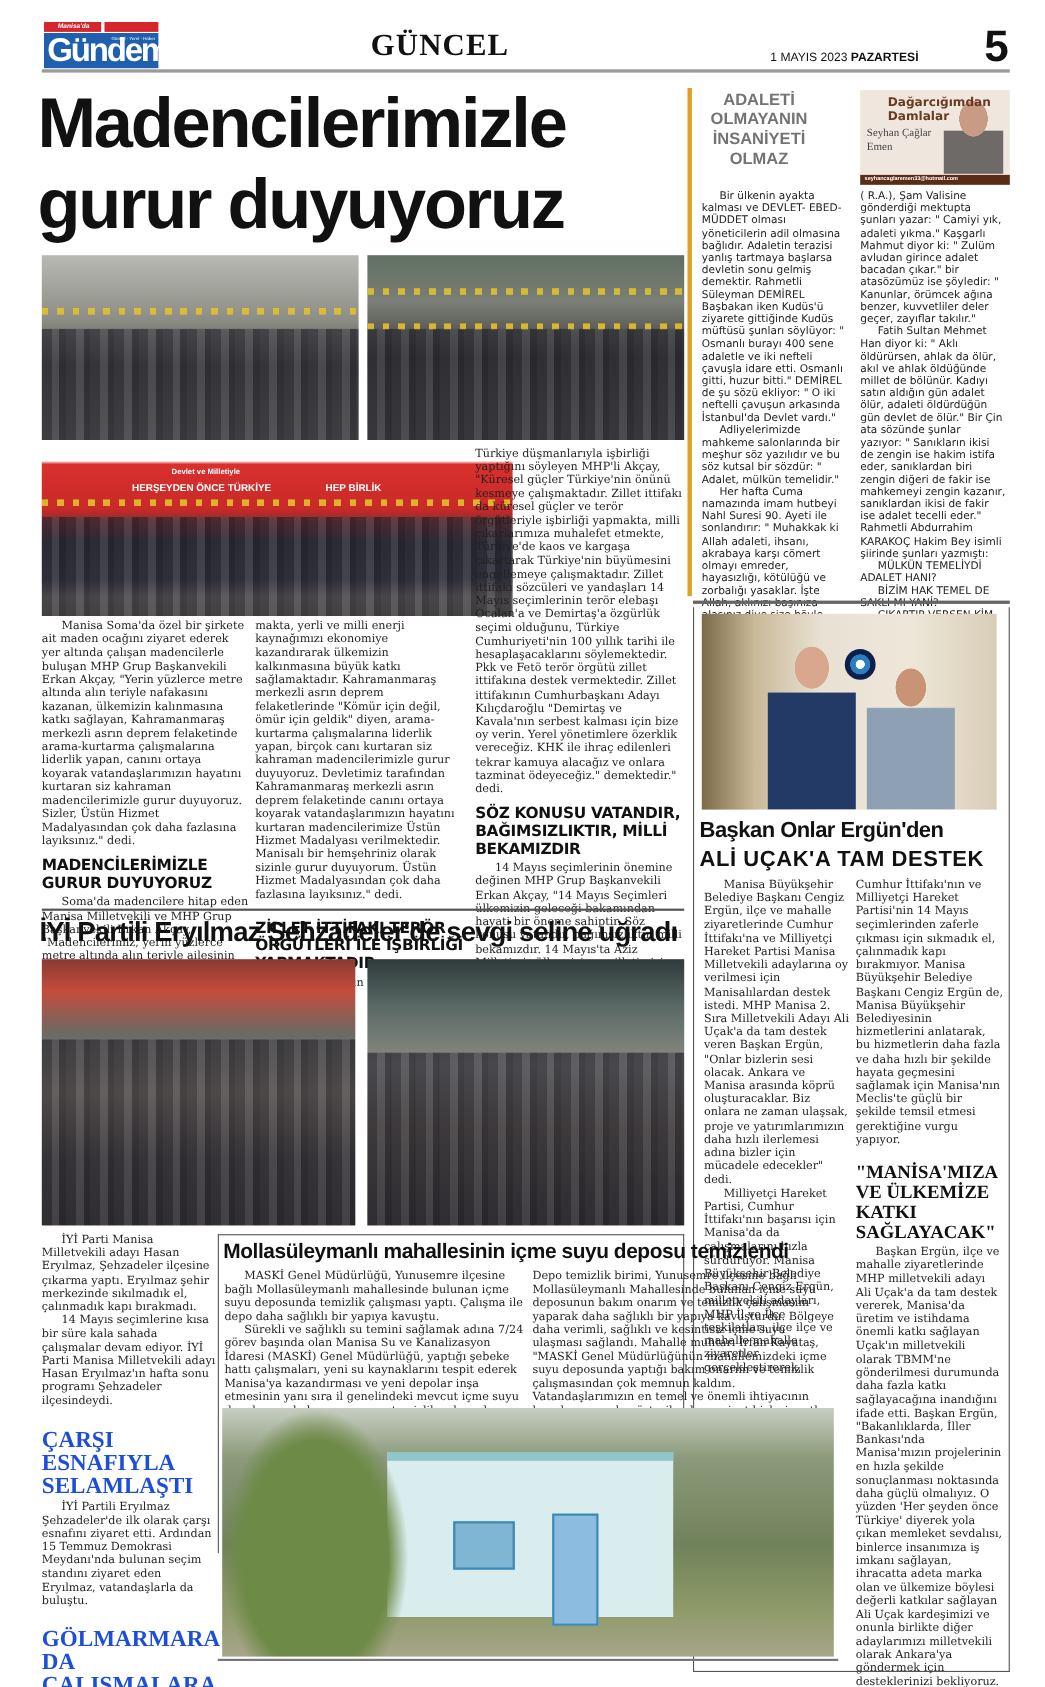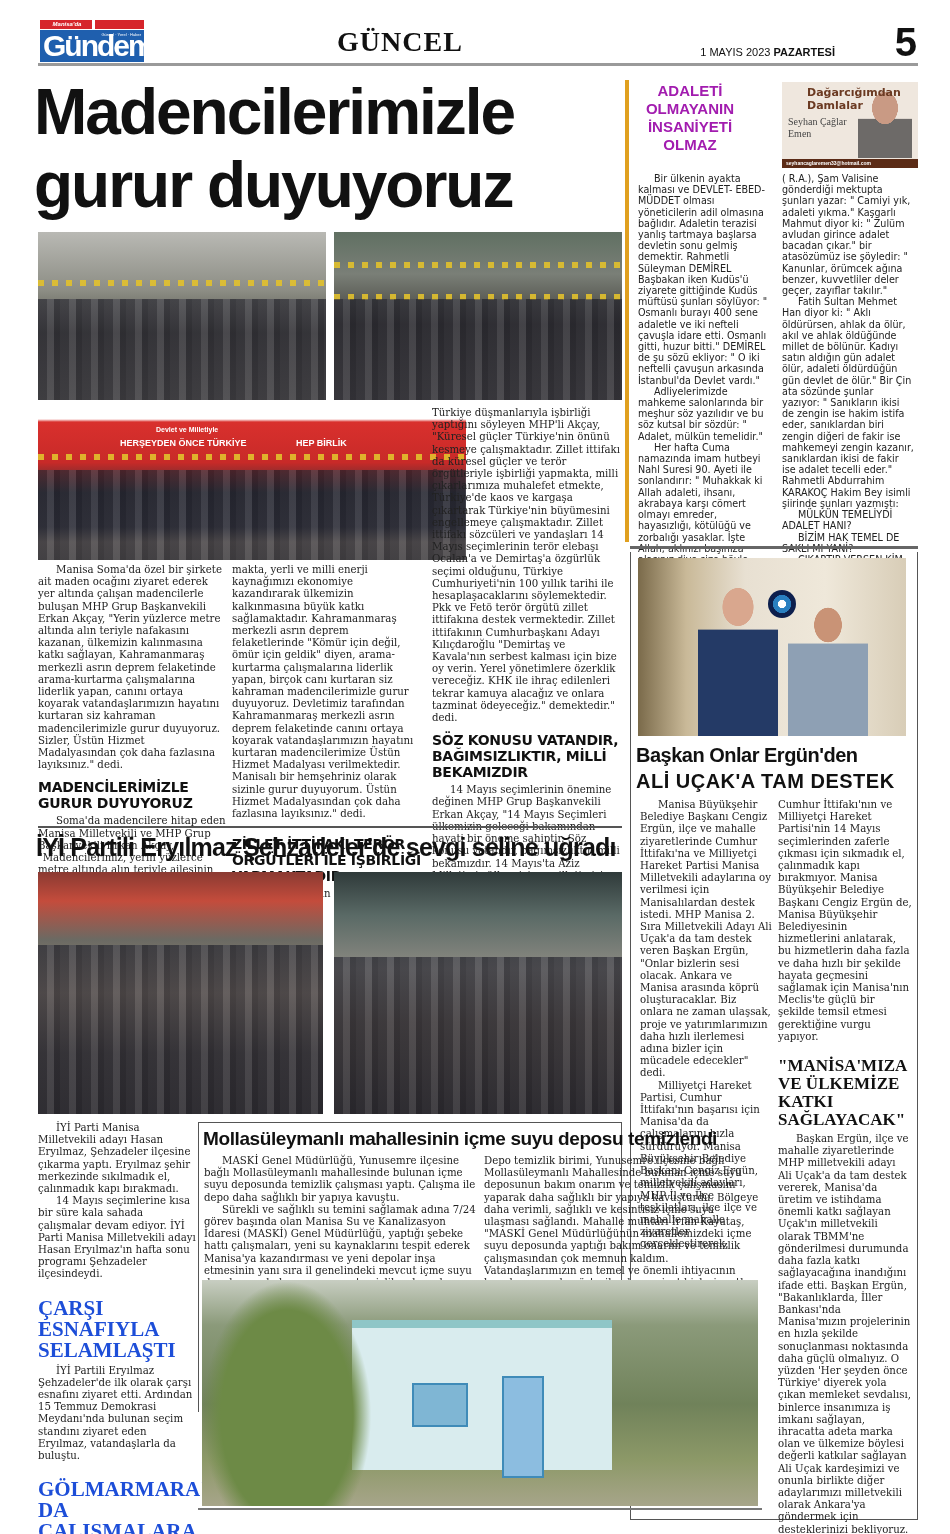--- a/index.html
+++ b/index.html
@@ -37,21 +37,21 @@
   .col-text p { text-indent: 18px; }
   .sans-text { font: 9.6px "DejaVu Sans", sans-serif; line-height: 11.2px; color: #222; }
   .sans-text p { text-indent: 16px; }
   .subhead { font: bold 14px "DejaVu Sans", sans-serif; line-height: 16px; color: #111; margin: 8px 0 4px; letter-spacing: -0.3px; }
   .serif-subhead { font: bold 21px "Liberation Serif", serif; line-height: 21px; color: #1d4ed8; margin: 17px 0 4px; }
   .sig { font: 900 9px "Liberation Sans", sans-serif; color: #111; }
   .sig-box { display: inline-block; width: 7px; height: 7px; background: #111; margin: 0 3px 0 2px; }
 
   
   .opinion-bar { left: 625px; top: 80px; width: 4px; height: 462px; background: #e0a020; }
-  .opinion-title { left: 635px; top: 82px; width: 110px; text-align: center; font: 900 15px "Liberation Sans", sans-serif; line-height: 18px; color: #a21caf; }
+  .opinion-title { left: 635px; top: 82px; width: 110px; text-align: center; font: 900 15px "Liberation Sans", sans-serif; line-height: 18px; color: #737373; }
   .author-box { left: 782px; top: 82px; width: 136px; height: 86px; background: #efe7de; }
   .author-box .col-name { position: absolute; left: 6px; top: 4px; font: bold 11px "DejaVu Sans", sans-serif; line-height: 13px; color: #6b3a22; margin-left: 19px; }
   .author-box .author { position: absolute; left: 6px; top: 34px; font: 10px "Liberation Serif", serif; line-height: 12px; color: #444; }
   .author-box .email { position: absolute; left: 0; bottom: 0; width: 136px; height: 9px; background: #5b2b16; color: #fff; font: bold 5px "Liberation Sans", sans-serif; line-height: 9px; padding-left: 4px; }
   .author-box .portrait { position: absolute; right: 6px; top: 4px; width: 54px; height: 72px;
     background: radial-gradient(ellipse 16px 20px at 27px 22px,#c99a84 0 80%,transparent 82%), linear-gradient(180deg,transparent 0 45%,#6d6a68 46% 100%); }
   .opinion-col1 { left: 638px; top: 173px; width: 132px; }
   .opinion-col2 { left: 782px; top: 173px; width: 132px; }
   .opinion-rule { left: 630px; top: 546px; width: 288px; height: 3px; background: #666; }
 

